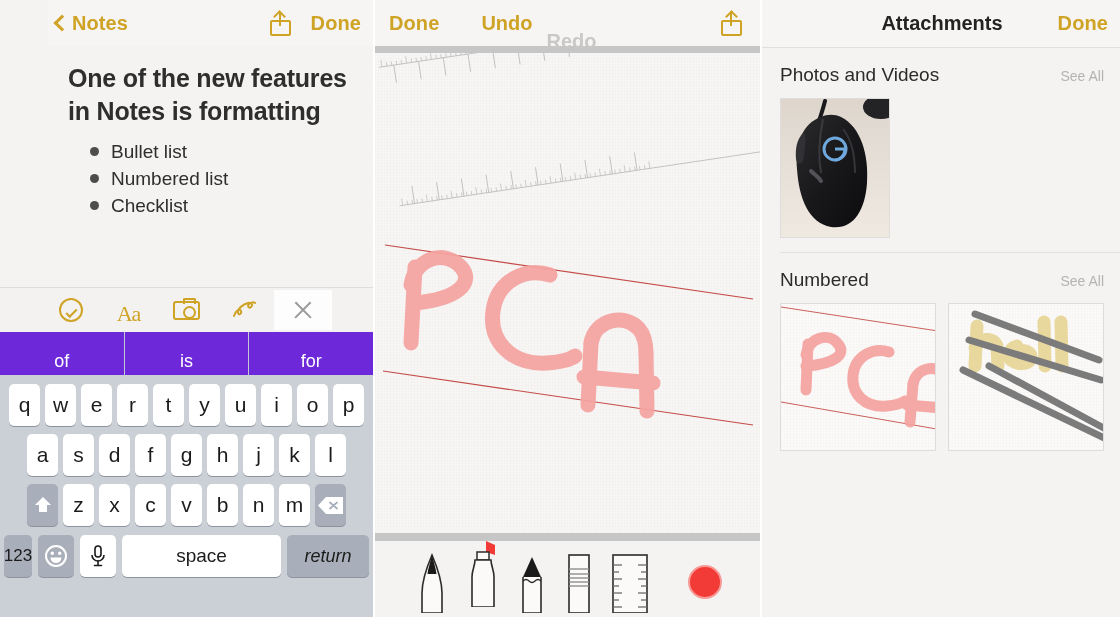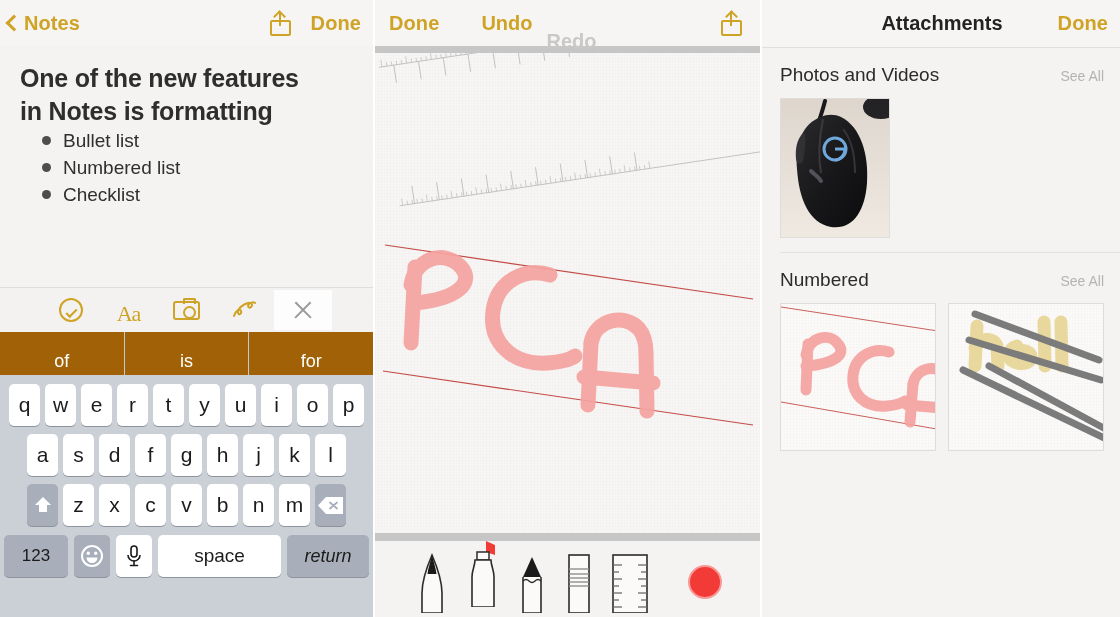--- a/index.html
+++ b/index.html
@@ -20,36 +20,36 @@
     background: #f6f5f3;
     display: flex; align-items: center;
     padding: 0 14px;
   }
   .nav-gold { color: #cfa325; font-size: 20px; font-weight: 700; letter-spacing: .1px; }
   .nav-gold-thin { color: #cfa325; font-size: 20px; font-weight: 700; }
   .nav-disabled { color: #c9c8c6; font-size: 20px; font-weight: 700; margin-top: 36px; }
   .nav-title { font-size: 20px; font-weight: 700; color: #232323; }
 
   
-  #panel-left { width: 373px; flex: 0 0 373px; background: #f4f3f1; }
+  #panel-left { width: 373px; flex: 0 0 373px; background: #f4f3f1; padding-left: 48px; }
   #panel-left .navbar { height: 46px; padding: 0 12px 0 8px; }
   .back-btn { display: flex; align-items: center; gap: 3px; cursor: default; }
   .chev { width: 12px; height: 12px; border-left: 3px solid #cfa325; border-bottom: 3px solid #cfa325;
           transform: rotate(45deg); margin-right: 1px; }
   .nav-spacer { flex: 1; }
   .share-ico { width: 21px; height: 25px; position: relative; margin-right: 20px; }
   .share-ico .box { position: absolute; left: 0; bottom: 0; width: 21px; height: 16px;
                     border: 2px solid #cfa325; border-radius: 2px; }
   .share-ico .arrow-stem { position: absolute; left: 9px; top: 1px; width: 2px; height: 14px; background: #cfa325; }
   .share-ico .arrow-head { position: absolute; left: 5.5px; top: 1px; width: 9px; height: 9px;
       border-left: 2px solid #cfa325; border-top: 2px solid #cfa325; transform: rotate(45deg); }
 
   .note-body { padding: 16px 20px 0 20px; }
   .note-title { font-size: 25px; font-weight: 700; color: #2e2e2e; line-height: 1.30; letter-spacing: -.2px; }
-  .note-list { padding-left: 22px; }
+  .note-list { margin-top: 11px; padding-left: 22px; }
   .note-li { display: flex; align-items: center; gap: 12px; height: 27px; }
   .note-li .dot { width: 9px; height: 9px; border-radius: 50%; background: #4d4d4d; flex: 0 0 9px; }
   .note-li span.txt { font-size: 19px; color: #2f2f2f; }
 
   .fmt-bar {
     position: absolute; left: 0; top: 287px; width: 373px; height: 45px;
     background: #f3f2f0; border-top: 1px solid #dfdedc;
     display: flex; align-items: center; justify-content: center; gap: 0;
   }
   .fmt-btn { width: 58px; height: 40px; display: flex; align-items: center; justify-content: center; }
@@ -65,21 +65,21 @@
       border: 2px solid #cfa325; border-radius: 50%; }
   .ico-squig { width: 26px; height: 22px; }
   .ico-x { position: relative; width: 22px; height: 22px; }
   .ico-x::before, .ico-x::after { content: ""; position: absolute; left: 0; top: 10px; width: 22px; height: 2.4px;
       background: #9a9a9a; }
   .ico-x::before { transform: rotate(45deg); } .ico-x::after { transform: rotate(-45deg); }
 
   
   .predict {
     position: absolute; left: 0; top: 332px; width: 373px; height: 58px;
-    background: #a16207; display: flex; align-items: stretch;
+    background: #6d28d9; display: flex; align-items: stretch;
   }
   .predict .cell { flex: 1; display: flex; align-items: center; justify-content: center;
       color: #ffffff; font-size: 18px; }
   .predict .cell + .cell { border-left: 1px solid #c4c9d1; }
 
   
   .kbd { position: absolute; left: 0; top: 375px; width: 373px; height: 242px; background: #cbd0d7; }
   .krow { display: flex; justify-content: center; align-items: center; }
   .krow.r1 { padding: 9px 2px 0 2px; gap: 5px; }
   .krow.r2 { padding: 8px 2px 0 2px; gap: 5px; }
@@ -89,21 +89,21 @@
     background: #ffffff; border-radius: 5px; box-shadow: 0 1px 0 rgba(130,137,148,.85);
     display: flex; align-items: center; justify-content: center;
     font-size: 21px; color: #1b1b1b; height: 42px; width: 31px;
   }
   .krow.r2 .key { width: 31px; }
   .krow.r2 { padding-left: 20px; padding-right: 20px; }
   .krow.r3 .key { width: 31px; }
   .key.dark { background: #a8afba; box-shadow: 0 1px 0 rgba(130,137,148,.85); }
   .key.shift { width: 44px; }
   .key.del { width: 44px; }
-  .key.num { width: 64px; font-size: 17px; }
+  .key.num { width: 28px; font-size: 17px; }
   .key.emoji { width: 36px; }
   .key.mic { width: 36px; }
   .key.space { flex: 1; font-size: 19px; }
   .key.ret { width: 82px; font-size: 18px; font-style: italic; }
 
   
   #panel-mid { width: 385px; flex: 0 0 385px; background: #f5f4f2; }
   #panel-mid .navbar { height: 46px; padding: 0 14px 0 14px; }
   .mid-undo-group { display: flex; align-items: center; gap: 14px; margin-left: 42px; }
   .statusline { height: 7px; background: #c6c6c6; }

